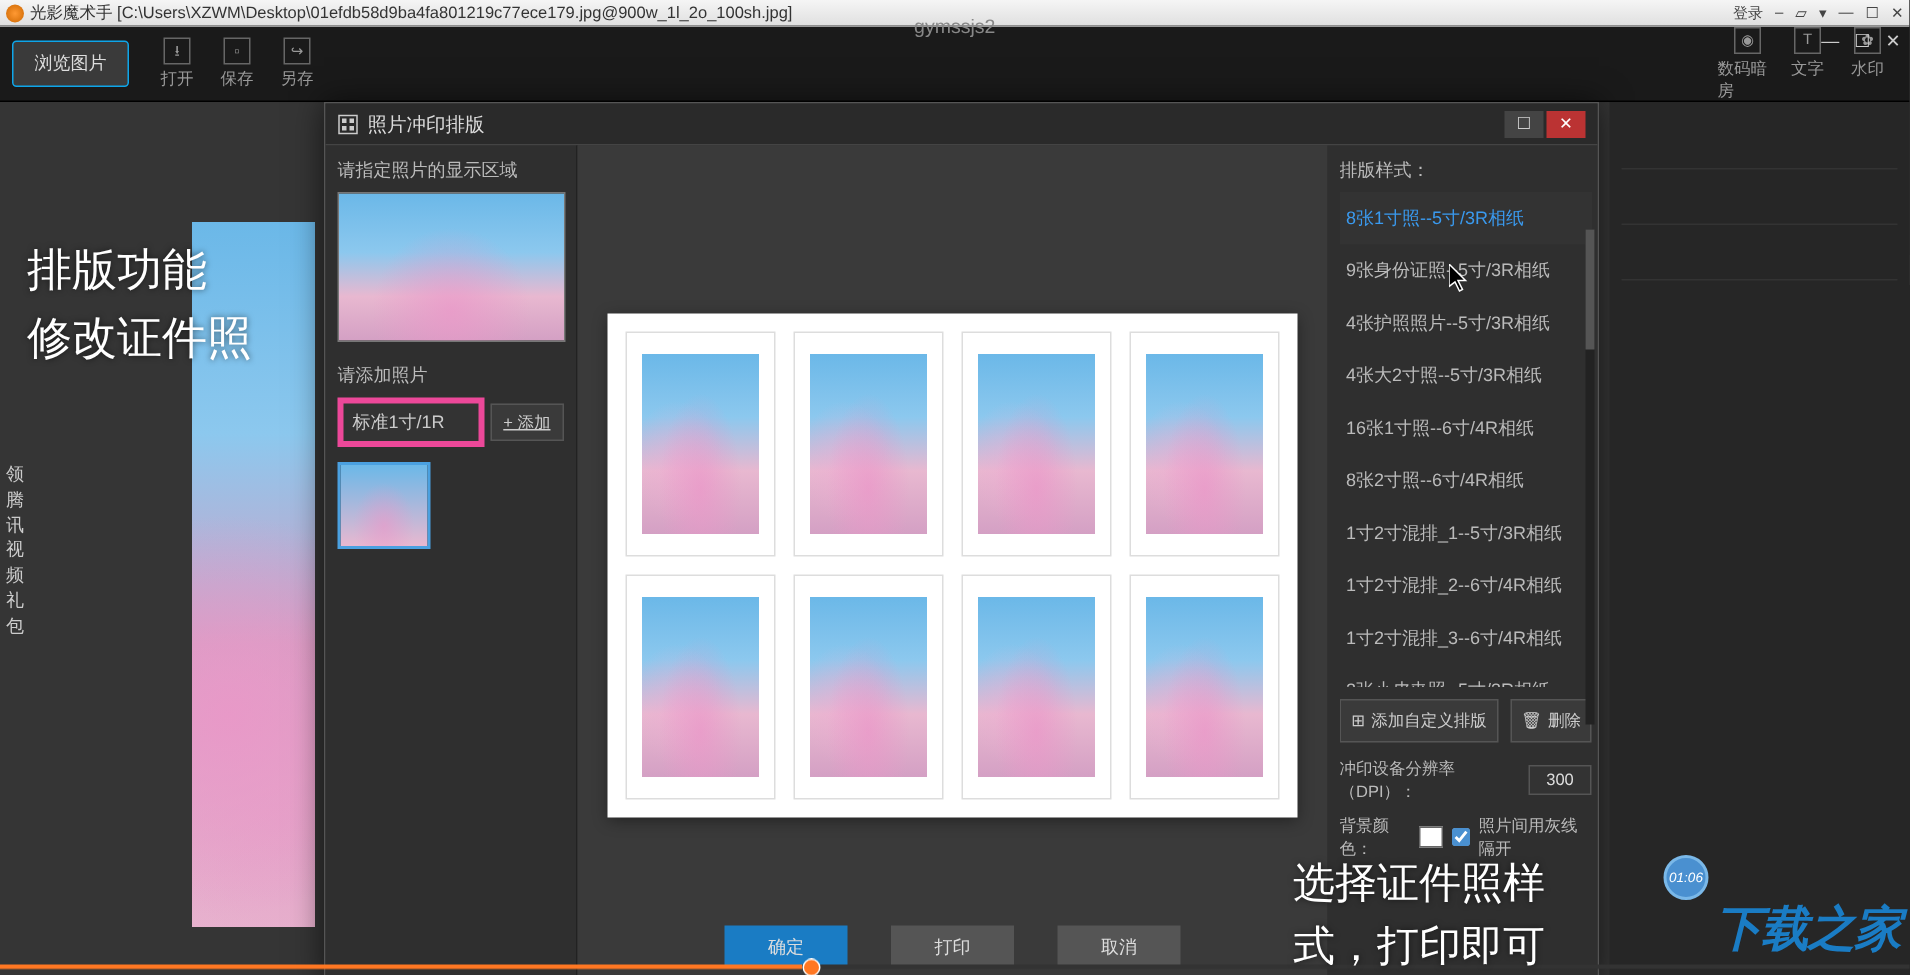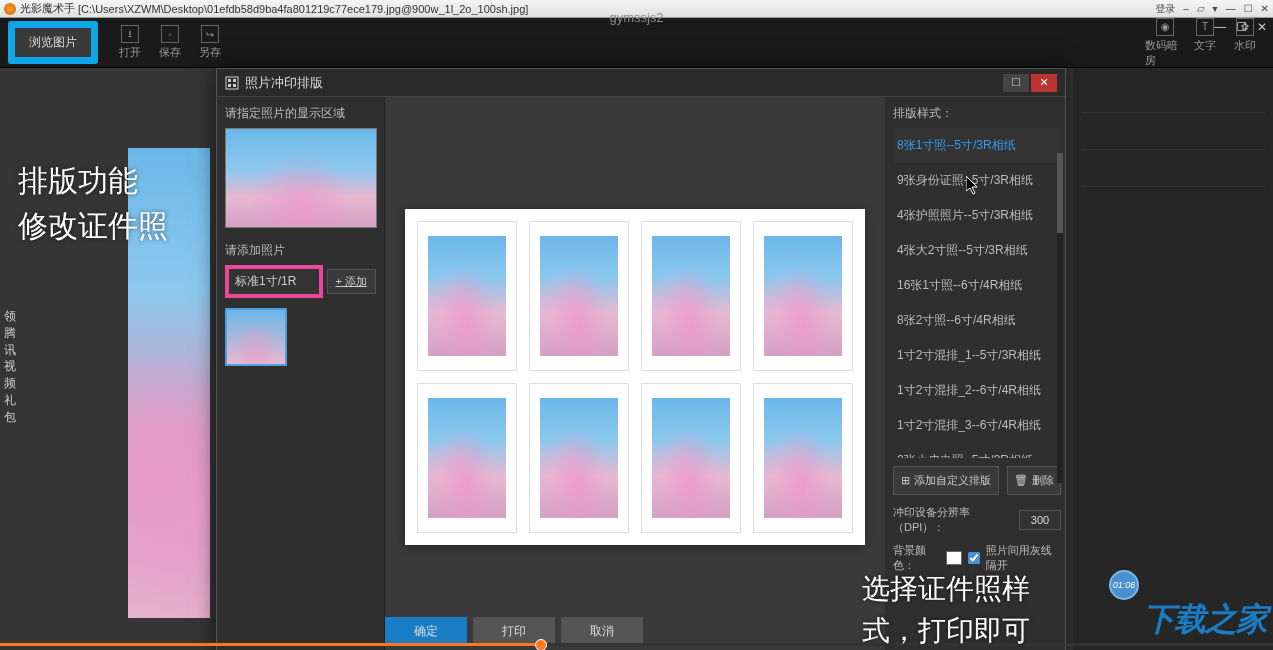--- a/index.html
+++ b/index.html
@@ -4,21 +4,21 @@
 <style>
 * { margin: 0; padding: 0; box-sizing: border-box; }
 body { width: 1273px; height: 650px; background: #2a2a2a; font-family: "Microsoft YaHei", sans-serif; color: #ccc; font-size: 12px; overflow: hidden; position: relative; }
 .titlebar { height: 18px; background: linear-gradient(#f5f5f5, #e0e0e0); display: flex; align-items: center; padding: 0 4px; color: #333; font-size: 11px; border-bottom: 1px solid #999; }
 .titlebar .app-icon { width: 12px; height: 12px; border-radius: 50%; background: radial-gradient(circle, #ff9933, #cc6600); margin-right: 4px; }
 .titlebar .right { margin-left: auto; display: flex; align-items: center; gap: 8px; }
 .titlebar .right span { font-size: 10px; color: #444; }
 .main-toolbar { height: 50px; background: #1a1a1a; display: flex; align-items: center; padding: 0 8px; border-bottom: 1px solid #000; }
 .toolbar-btn { display: flex; flex-direction: column; align-items: center; width: 40px; color: #999; font-size: 11px; cursor: pointer; gap: 2px; }
 .toolbar-btn .ico { width: 18px; height: 18px; border: 1px solid #666; display: flex; align-items: center; justify-content: center; font-size: 10px; }
-.browse-btn { background: #3a3a3a; border: 7px solid #0ea5e9; padding: 6px 14px; border-radius: 3px; color: #ddd; font-size: 12px; margin-right: 12px; cursor: pointer; }
+.browse-btn { background: #3a3a3a; border: 1px solid #0ea5e9; padding: 6px 14px; border-radius: 3px; color: #ddd; font-size: 12px; margin-right: 12px; cursor: pointer; }
 .toolbar-right { margin-left: auto; display: flex; }
 .content { position: relative; height: 582px; background: #353535; }
 .left-strip { position: absolute; left: 0; top: 0; width: 210px; height: 100%; }
 .left-overlay { position: absolute; left: 18px; top: 90px; color: #fff; font-size: 30px; line-height: 1.5; text-shadow: 0 0 4px rgba(0,0,0,0.6); }
 .vertical-text { position: absolute; left: 4px; top: 240px; width: 14px; color: #ccc; font-size: 12px; line-height: 1.4; }
 .cherry-strip { position: absolute; left: 128px; top: 80px; width: 82px; height: 470px; background: linear-gradient(180deg, #6bb8e8 0%, #8cc8ee 30%, #d4a0c4 60%, #e8b8d0 100%); }
 .cherry-strip::after { content: ''; position: absolute; inset: 0; background: radial-gradient(circle at 30% 70%, rgba(235,150,200,0.8) 0%, transparent 40%), radial-gradient(circle at 70% 85%, rgba(230,160,200,0.7) 0%, transparent 35%); }
 .modal { position: absolute; left: 216px; top: 0; width: 850px; height: 588px; background: #2f2f2f; border: 1px solid #555; box-shadow: 0 0 20px rgba(0,0,0,0.6); }
 .modal-title { height: 28px; background: #2a2a2a; display: flex; align-items: center; padding: 0 8px; color: #ddd; font-size: 13px; border-bottom: 1px solid #444; }
 .modal-title svg { margin-right: 6px; }
@@ -35,21 +35,21 @@
 .size-select { flex: 1; background: #333; border: 4px solid #ec4899; padding: 4px 6px; color: #ccc; font-size: 12px; }
 .add-btn { background: #3a3a3a; border: 1px solid #555; padding: 4px 8px; color: #ccc; font-size: 11px; cursor: pointer; text-decoration: underline; }
 .thumb-row { display: flex; gap: 6px; }
 .thumb { width: 62px; height: 58px; background: linear-gradient(180deg, #6bb8e8 0%, #e8b8d0 100%); border: 2px solid #4aa0e0; position: relative; }
 .thumb::after { content: ''; position: absolute; inset: 0; background: radial-gradient(ellipse at 50% 75%, rgba(235,150,200,0.6) 0%, transparent 50%); }
 .center-panel { flex: 1; background: #3a3a3a; display: flex; flex-direction: column; align-items: center; justify-content: center; padding: 20px; position: relative; }
 .print-sheet { background: #fff; padding: 12px; display: grid; grid-template-columns: repeat(4, 100px); grid-template-rows: repeat(2, 150px); gap: 12px; box-shadow: 0 2px 10px rgba(0,0,0,0.4); }
 .print-cell { border: 1px solid #ddd; padding: 10px; display: flex; align-items: center; justify-content: center; }
 .print-photo { width: 80px; height: 120px; background: linear-gradient(180deg, #6bb8e8 0%, #8cc8ee 35%, #e8b8d0 65%, #d4a0c4 100%); position: relative; }
 .print-photo::after { content: ''; position: absolute; inset: 0; background: radial-gradient(ellipse at 50% 75%, rgba(235,150,200,0.7) 0%, transparent 50%), radial-gradient(ellipse at 30% 60%, rgba(240,170,210,0.5) 0%, transparent 40%); }
-.btn-row { position: absolute; bottom: 12px; left: 0; right: 0; display: flex; justify-content: flex-start; gap: 6px; }
+.btn-row { position: absolute; bottom: 12px; left: 0; right: 0; display: flex; justify-content: center; gap: 29px; }
 .dlg-btn { width: 82px; height: 28px; border: none; color: #ddd; font-size: 12px; cursor: pointer; }
 .dlg-btn.primary { background: #1a7cc4; }
 .dlg-btn.gray { background: #555; }
 .right-panel { width: 188px; background: #2f2f2f; padding: 8px 4px 8px 8px; }
 .layout-list { height: 330px; overflow-y: auto; margin-bottom: 8px; }
 .layout-item { padding: 9px 4px; text-align: left; color: #bbb; font-size: 12px; cursor: pointer; }
 .layout-item.selected { background: #333; color: #3a9aef; }
 .layout-scroll { position: absolute; right: 2px; top: 56px; width: 6px; height: 330px; background: #222; }
 .layout-scroll::after { content: ''; position: absolute; top: 0; left: 0; width: 6px; height: 80px; background: #555; }
 .custom-row { display: flex; gap: 8px; margin-bottom: 10px; }

